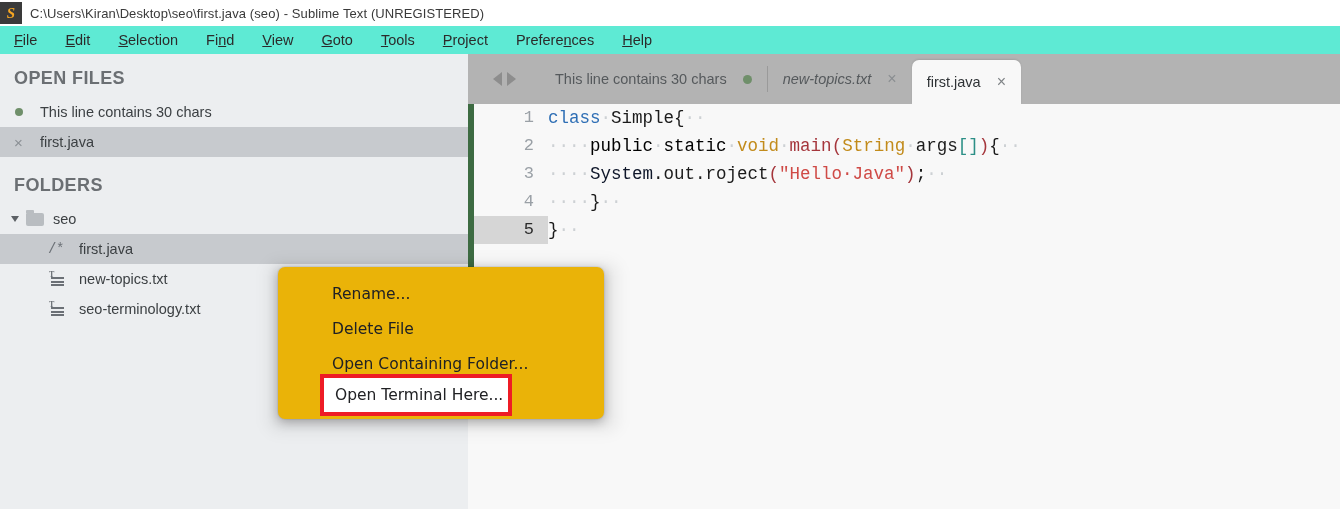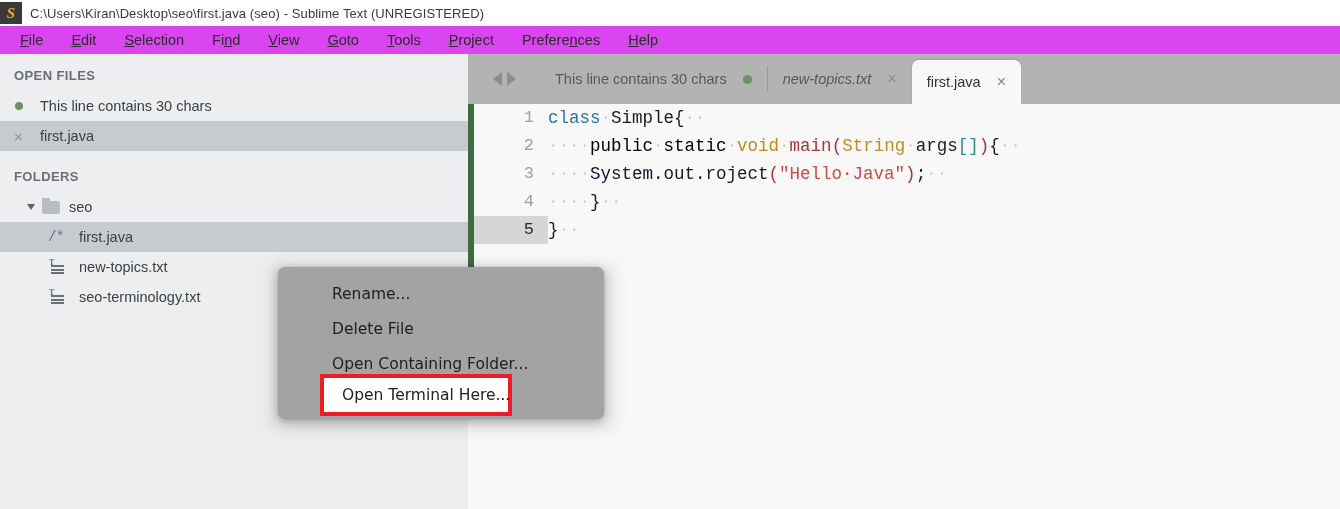--- a/index.html
+++ b/index.html
@@ -21,50 +21,50 @@
     background: #3a3a3a; position: relative; flex: none;
     display: flex; align-items: center; justify-content: center;
     font-weight: bold; font-size: 15px; color: #f5a623;
     font-family: "Liberation Serif", serif; font-style: italic;
   }
   .title-text { font-size: 13px; color: #3a3a3a; letter-spacing: 0.1px; }
 
   
   .menubar {
     position: absolute; left: 0; top: 26px; width: 1340px; height: 28px;
-    background: #d946ef; display: flex; align-items: center; padding-left: 6px;
+    background: #5eead4; display: flex; align-items: center; padding-left: 0;
   }
   .menu-item {
     font-size: 14.5px; color: #2b2b2b; padding: 2px 14px; cursor: default;
     white-space: nowrap;
   }
   .menu-item u { text-decoration: underline; text-underline-offset: 1px; }
 
   
   .sidebar {
     position: absolute; left: 0; top: 54px; width: 468px; height: 455px;
     background: #eceef0; overflow: hidden;
   }
   .side-head {
-    font-size: 13px; font-weight: bold; color: #6b6f73;
+    font-size: 18px; font-weight: bold; color: #6b6f73;
     letter-spacing: 0.4px; padding: 14px 0 8px 14px;
   }
   .side-row {
     height: 30px; display: flex; align-items: center; padding-left: 14px;
     font-size: 14.5px; color: #3c4043; cursor: default; white-space: nowrap;
   }
   .side-row.sel { background: #c7cace; }
   .side-row .ic {
     width: 26px; flex: none; display: flex; align-items: center; color: #7b8086;
     font-size: 13px;
   }
   .dot-green { width: 8px; height: 8px; border-radius: 50%; background: #6f8f6a; margin-left: 1px; }
   .x-mark { font-size: 15px; color: #8a8f94; line-height: 1; }
 
-  .folder-row { padding-left: 28px; }
+  .folder-row { padding-left: 12px; }
   .tri {
     width: 0; height: 0; border-left: 6px solid #5d6166;
     border-top: 4.5px solid transparent; border-bottom: 4.5px solid transparent;
     transform: rotate(90deg); margin-right: 8px; flex: none;
   }
   .folder-ic {
     width: 18px; height: 13px; background: #b9bdc1; border-radius: 1px 2px 2px 2px;
     margin-right: 9px; flex: none; position: relative;
   }
   .folder-ic:before {
@@ -147,32 +147,32 @@
   .k-type    { color: #c28b1b; }
   .k-brk     { color: #2c8f86; }
   .k-paren   { color: #a5363c; }
   .k-str     { color: #cf4a46; }
   .k-sys     { color: #0f172a; }
   .ws        { color: #cdd1d4; }
 
   
   .ctxmenu {
     position: absolute; left: 278px; top: 267px; width: 326px; height: 152px;
-    background: #a3a3a3; border-radius: 7px;
+    background: #eab308; border-radius: 7px;
     box-shadow: 0 3px 11px rgba(0,0,0,.30), 0 0 0 1px rgba(0,0,0,.05);
     padding: 9px 0; z-index: 30;
   }
   .ctx-item {
     height: 35px; display: flex; align-items: center; padding-left: 54px;
     font-size: 15.5px; color: #202124; cursor: default; white-space: nowrap;
     font-family: "DejaVu Sans", sans-serif;
   }
   .ctx-item.highlight {
     position: absolute; left: 42px; top: 107px; width: 192px; height: 42px;
-    border: 4px solid #ee1c25; background: #ffffff; padding-left: 18px;
+    border: 4px solid #ee1c25; background: #ffffff; padding-left: 11px;
     align-items: center;
   }
 
   
   .ctxshadow {
     position: absolute; left: 268px; top: 262px; width: 350px; height: 170px;
     border-radius: 10px; background: rgba(0,0,0,0.06); filter: blur(7px); z-index: 20;
   }
 </style>
 </head>

